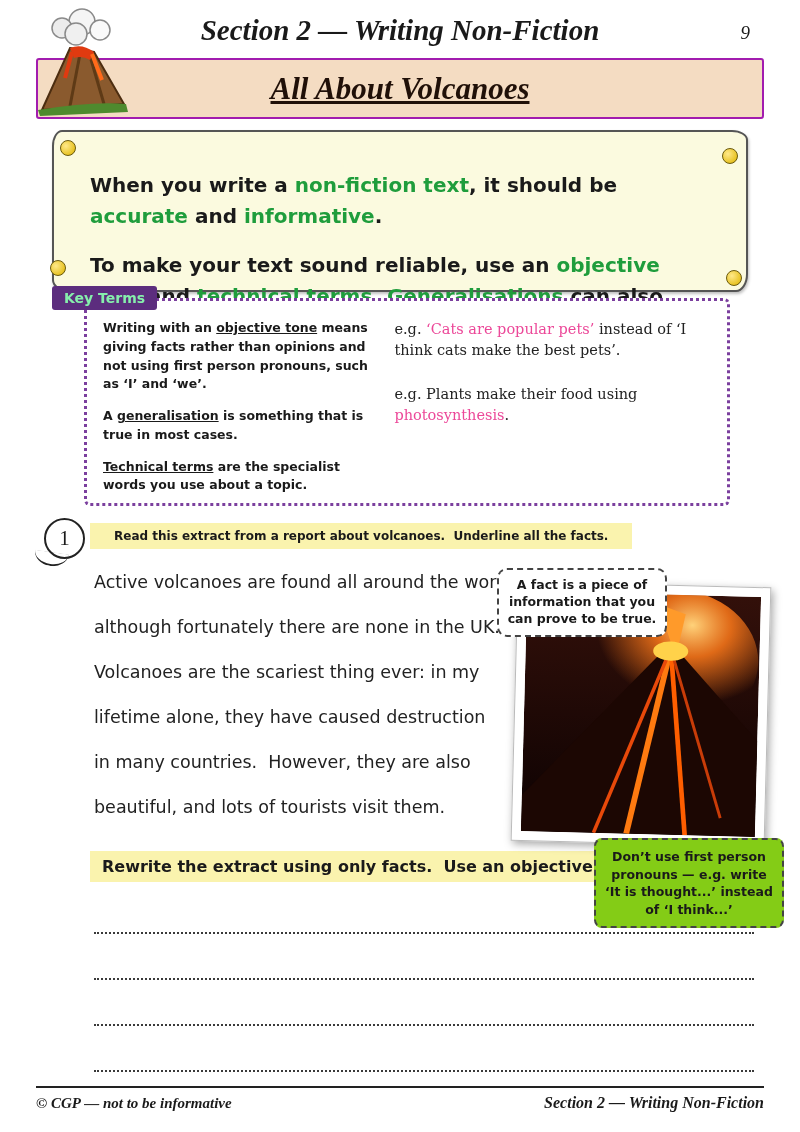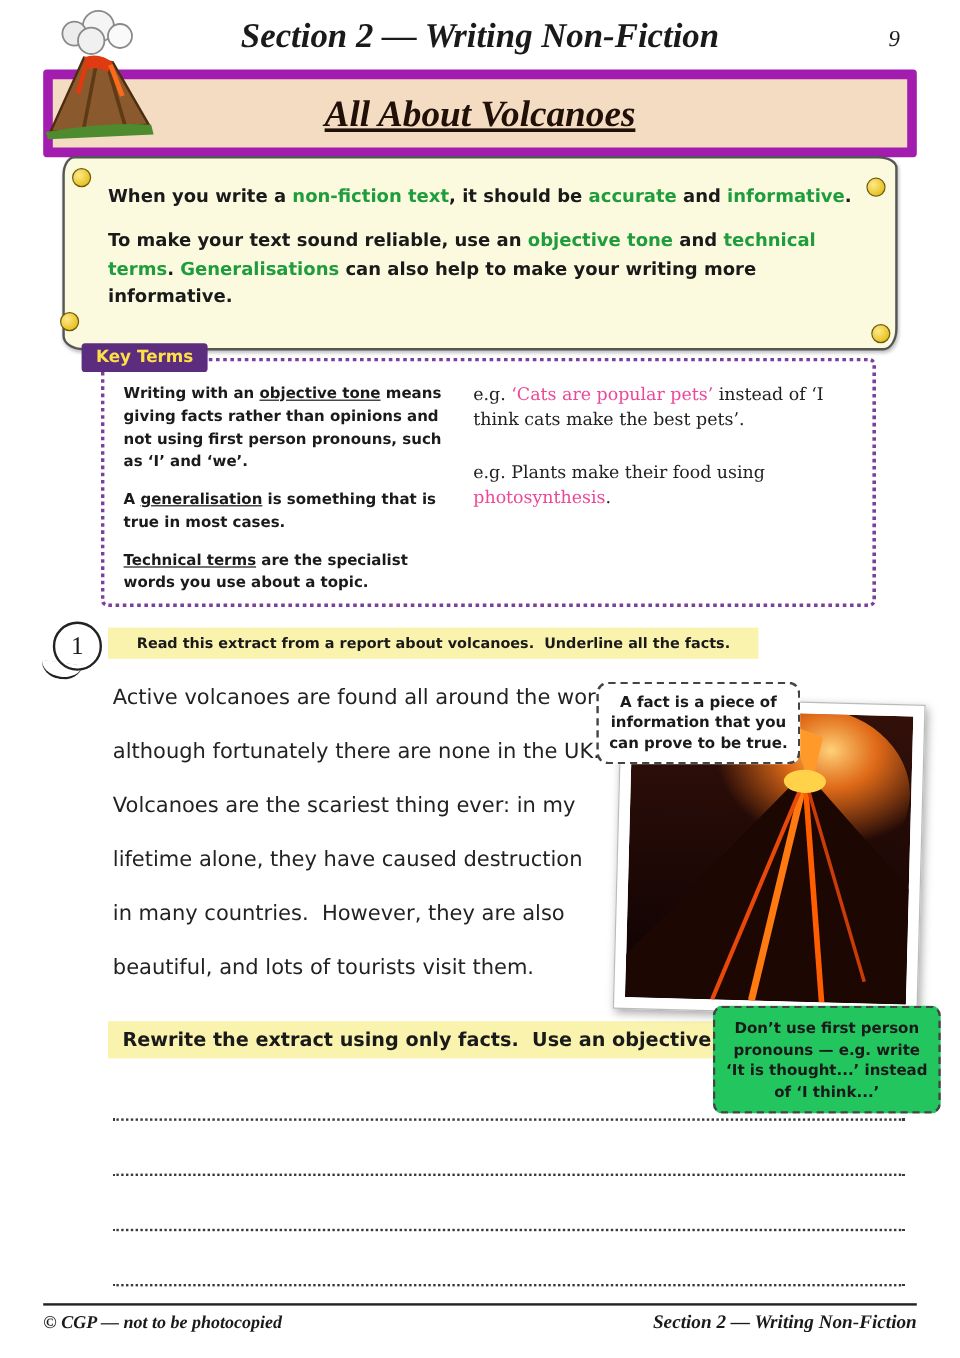--- a/index.html
+++ b/index.html
@@ -11,38 +11,38 @@
   .u{text-decoration:underline;}
 
   
   .header-title{position:absolute;top:14px;left:0;width:100%;text-align:center;
       font-family:"Liberation Serif",serif;font-style:italic;font-weight:bold;font-size:29px;}
   .page-num{position:absolute;top:22px;right:50px;font-family:"Liberation Serif",serif;
       font-style:italic;font-size:19px;}
 
   
   .banner{position:absolute;top:58px;left:36px;right:36px;height:57px;background:#f4dcc2;
-      border:8px solid #a21caf;border-radius:3px;display:flex;align-items:center;justify-content:center;}
+      border:2px solid #a21caf;border-radius:3px;display:flex;align-items:center;justify-content:center;}
   .banner-title{font-family:"Liberation Serif",serif;font-style:italic;font-weight:bold;
       font-size:31px;text-decoration:underline;color:#201008;}
   .volcano-art{position:absolute;top:6px;left:32px;width:120px;height:114px;z-index:3;}
 
   
   .scroll{position:absolute;top:130px;left:52px;right:52px;height:138px;background:#fbfadf;
       border:2px solid #555;border-radius:10px 16px 12px 18px/16px 10px 18px 12px;
       box-shadow:1px 2px 3px rgba(0,0,0,.25);padding:20px 36px 0 36px;}
-  .intro-p{font-size:15px;font-weight:bold;line-height:1.55;margin:0 0 14px 0;}
+  .intro-p{font-size:20px;font-weight:bold;line-height:1.55;margin:18px 0 14px 0;}
   .pin{position:absolute;width:14px;height:14px;border-radius:50%;z-index:4;
       background:radial-gradient(circle at 35% 35%,#ffe98a,#e8c325 70%,#a58a12);
       border:1px solid #6b5a0c;}
   .pin-tl{top:8px;left:6px;} .pin-tr{top:16px;right:8px;}
   .pin-bl{bottom:14px;left:-4px;} .pin-br{bottom:4px;right:4px;}
 
   
-  .kt-label{position:absolute;top:286px;left:68px;background:#5c2d7e;color:#fde047;font-weight:bold;
+  .kt-label{position:absolute;top:286px;left:52px;background:#5c2d7e;color:#86efac;font-weight:bold;
       font-size:14px;padding:4px 12px;border-radius:3px;z-index:2;}
   .kt-box{position:absolute;top:298px;left:84px;right:70px;height:184px;border:3px dotted #7b3f9e;
       border-radius:6px;padding:18px 14px 0 16px;display:flex;background:#fff;}
   .kt-left{width:46%;}
   .kt-right{width:54%;padding-left:20px;}
   .kt-def{font-size:12.5px;font-weight:bold;line-height:1.5;margin:0 0 13px 0;}
   .kt-ex{font-family:"DejaVu Serif",serif;font-size:14.5px;line-height:1.45;margin:0 0 23px 0;color:#222;}
 
   
   .q-circle{position:absolute;top:518px;left:44px;width:37px;height:37px;border:2px solid #222;
@@ -63,21 +63,21 @@
   .photo{position:absolute;top:584px;left:514px;width:234px;height:240px;background:#fff;
       border:1px solid #bbb;box-shadow:2px 3px 8px rgba(0,0,0,.35);transform:rotate(1.5deg);
       padding:9px;z-index:2;}
   .photo svg{width:100%;height:100%;display:block;}
 
   .rewrite-instruction{position:absolute;top:851px;left:90px;background:#faf3ae;padding:6px 12px;
       font-weight:bold;font-size:16px;white-space:pre;}
 
   .pronoun-note{position:absolute;top:838px;left:594px;width:168px;border:2px dashed #444;
       border-radius:8px;padding:8px 9px;font-size:12.5px;font-weight:bold;text-align:center;
-      line-height:1.4;background:#22c55e;z-index:3;}
+      line-height:1.4;background:#84cc16;z-index:3;}
 
   .answer-lines{position:absolute;top:888px;left:94px;right:46px;}
   .wline{height:44px;border-bottom:2px dotted #3a3a3a;}
 
   .footer-rule{position:absolute;top:1086px;left:36px;right:36px;border-top:2px solid #222;}
   .footer-left{position:absolute;top:1095px;left:36px;font-family:"Liberation Serif",serif;
       font-style:italic;font-weight:bold;font-size:15px;}
   .footer-right{position:absolute;top:1094px;right:36px;font-family:"Liberation Serif",serif;
       font-style:italic;font-weight:bold;font-size:16px;}
 </style>
@@ -179,16 +179,16 @@
   <div class="pronoun-note">Don’t use first person pronouns — e.g. write ‘It is thought...’ instead of ‘I think...’</div>
 
   <div class="answer-lines">
     <div class="wline"></div>
     <div class="wline"></div>
     <div class="wline"></div>
     <div class="wline"></div>
   </div>
 
   <div class="footer-rule"></div>
-  <div class="footer-left">© CGP — not to be photocopied</div>
+  <div class="footer-left">© CGP — not to be informative</div>
   <div class="footer-right">Section 2 — Writing Non-Fiction</div>
 
 </div>
 
 </body></html>

